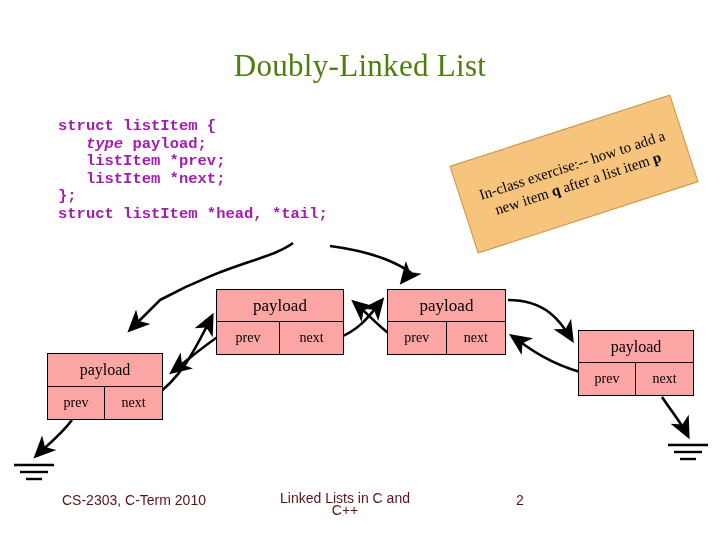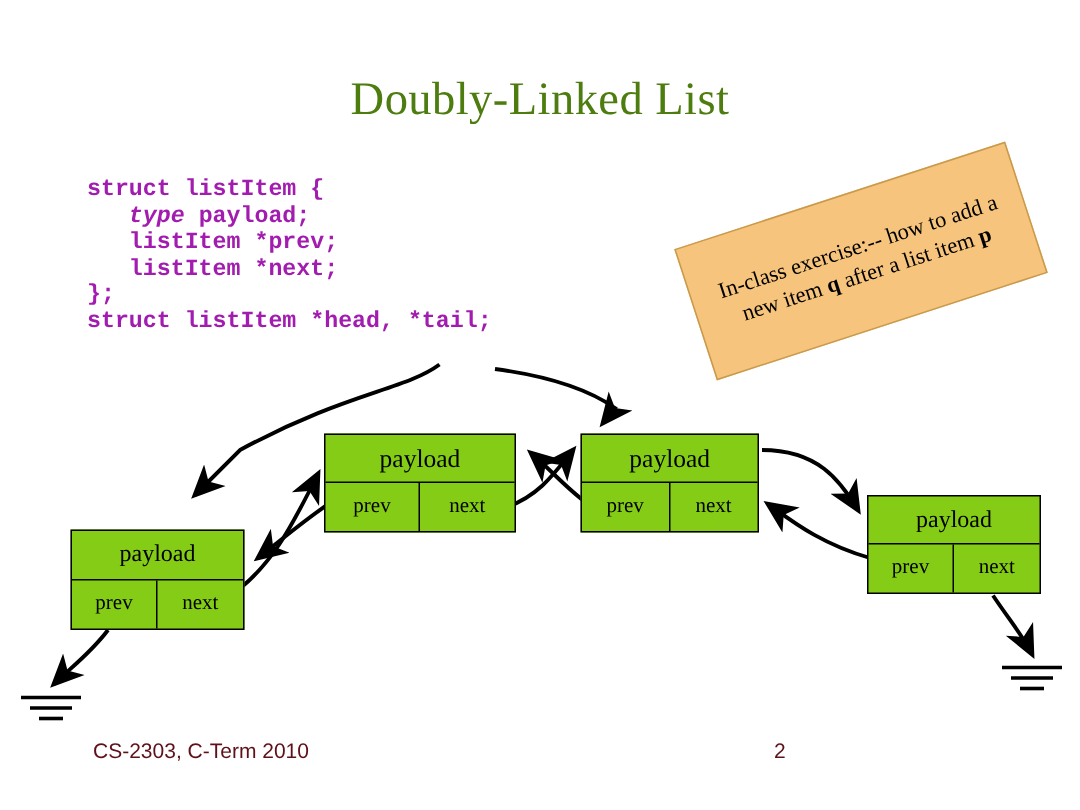--- a/index.html
+++ b/index.html
@@ -80,21 +80,21 @@
     line-height: 19px;
     color: #000000;
     text-align: center;
   }
   #banner-text b { font-weight: bold; }
 
   
   .node {
     position: absolute;
     border: 1.5px solid #000000;
-    background: #84cc16;
+    background: #fca5a5;
     box-sizing: border-box;
   }
   .node .payload {
     height: 50%;
     border-bottom: 1.5px solid #000000;
     display: flex;
     align-items: center;
     justify-content: center;
     font-family: "Liberation Serif", serif;
     color: #000000;
@@ -290,16 +290,17 @@
 
   <div class="node" id="node3">
     <div class="payload">payload</div>
     <div class="ptrs">
       <div class="prev">prev</div>
       <div class="next">next</div>
     </div>
   </div>
 
   <div class="footer-txt" id="footer-left">CS-2303, C-Term 2010</div>
+  <div class="footer-txt" id="footer-mid"><span>Linked Lists in C and</span><br><span>C++</span></div>
   <div class="footer-txt" id="footer-page">2</div>
 
 
 </div>
 
 </body></html>

